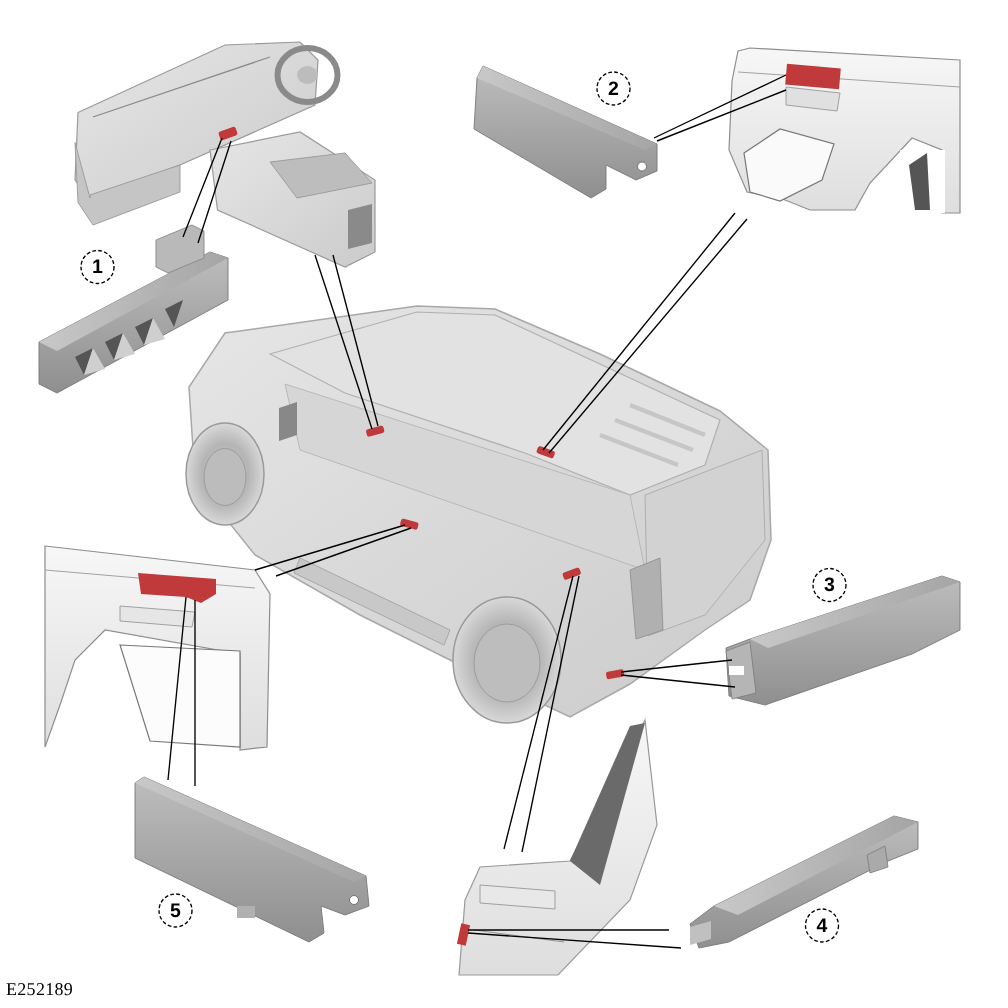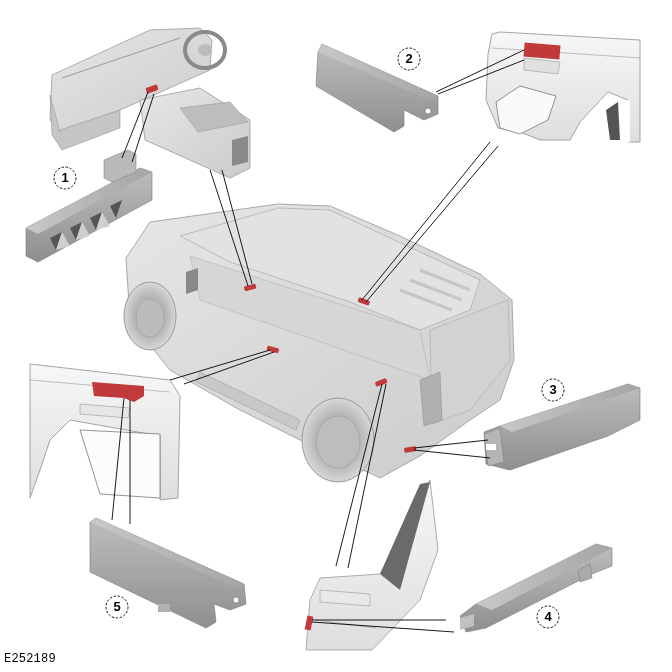--- a/index.html
+++ b/index.html
@@ -3,21 +3,21 @@
 <meta charset="utf-8">
 <style>
   html, body { margin: 0; padding: 0; background: #ffffff; }
   body { width: 672px; height: 672px; position: relative; overflow: hidden;
          font-family: "Liberation Sans", sans-serif; }
   #diagram { position: absolute; left: 0; top: 0; width: 672px; height: 672px; }
   .callout-label { position: absolute; font-family: "Liberation Sans", sans-serif;
          font-weight: bold; font-size: 13px; color: #000; text-align: center;
          width: 22px; height: 22px; line-height: 22px; }
   .figure-id { position: absolute; left: 4px; top: 652px; font-size: 12px;
-         color: #000; font-family: Liberation Mono, monospace; letter-spacing: 0.2px; }
+         color: #000; font-family: Liberation Serif, serif; letter-spacing: 0.2px; }
 </style>
 </head>
 <body>
 
 <svg id="diagram" width="672" height="672" viewBox="0 0 672 672" xmlns="http://www.w3.org/2000/svg">
   <defs>
     <linearGradient id="gPart" x1="0" y1="0" x2="0" y2="1">
       <stop offset="0" stop-color="#bdbdbd"></stop>
       <stop offset="1" stop-color="#8f8f8f"></stop>
     </linearGradient>

